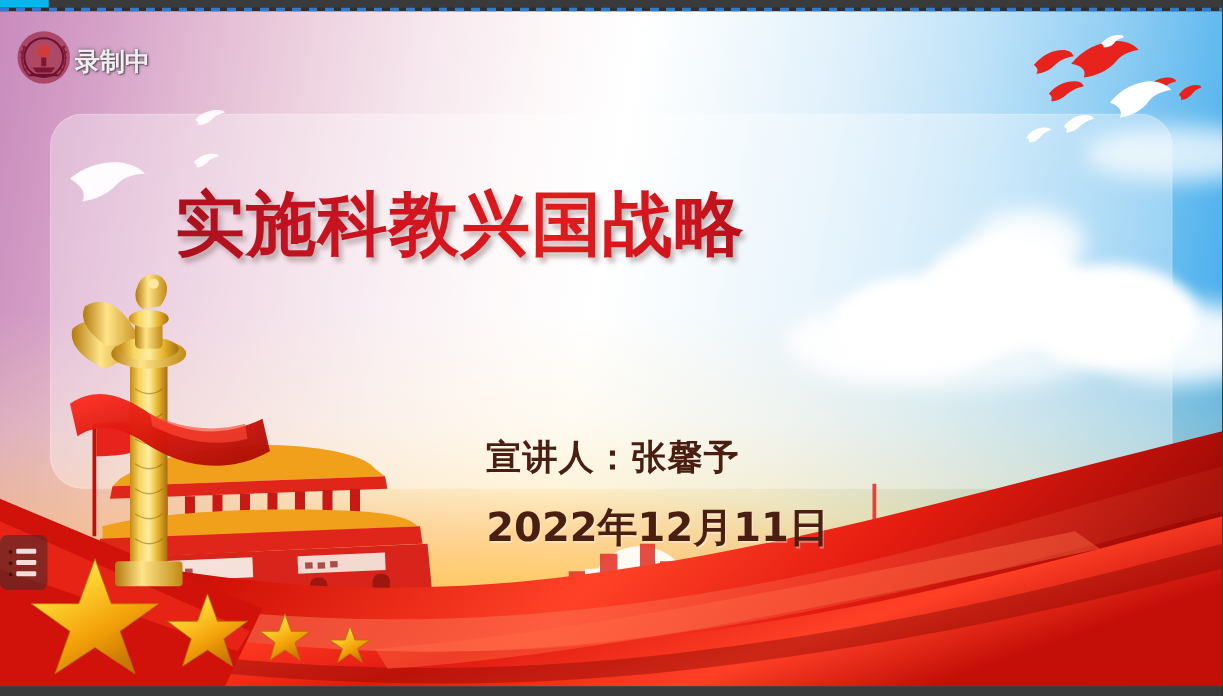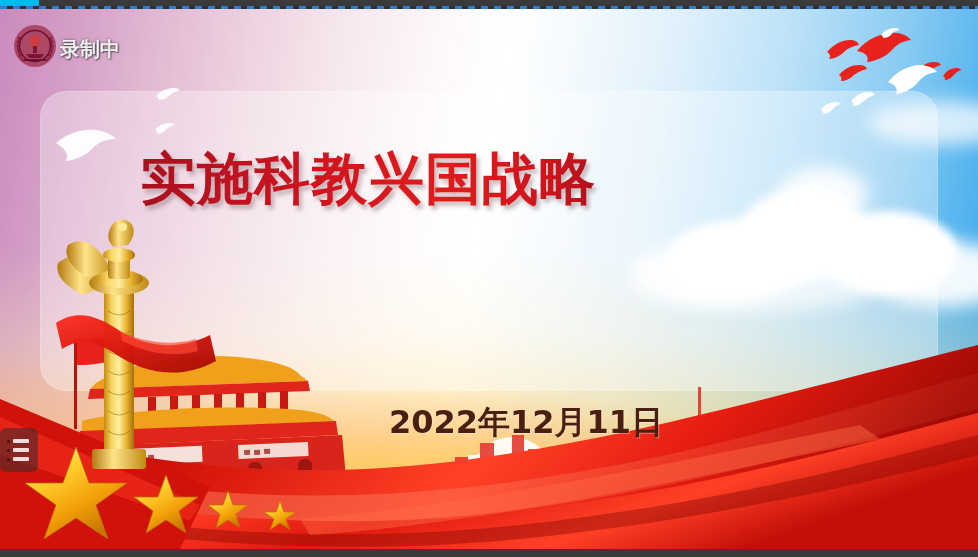--- a/index.html
+++ b/index.html
@@ -483,20 +483,21 @@
       <g fill="url(#stg)" stroke="#b96e03" stroke-width=".7">
         <path d="M62 16 L75 52 L113 52 L82 74 L94 108 L62 87 L30 108 L42 74 L11 52 L49 52 Z"></path>
         <path d="M152 52 L160 74 L184 74 L165 88 L172 110 L152 97 L132 110 L139 88 L120 74 L144 74 Z" transform="translate(0,-8) scale(1)"></path>
         <path d="M214 66 L219 80 L234 80 L222 89 L226 103 L214 95 L202 103 L206 89 L194 80 L209 80 Z" transform="translate(0,-6)"></path>
         <path d="M266 74 L270 85 L282 85 L272 92 L276 103 L266 96 L256 103 L260 92 L250 85 L262 85 Z" transform="translate(0,-4)"></path>
       </g>
     </svg>
 
     <div id="title-block">
       <div class="hl" id="hl1">实施科教兴国战略</div>
+      <div class="sub" id="sub1">宣讲人：张馨予</div>
       <div class="sub" id="sub2">2022年12月11日</div>
     </div>
 
     <div id="header">
       <svg id="emblem" viewBox="0 0 46 46">
         <circle cx="23" cy="23" r="21" fill="#9c2a46" opacity=".72"></circle>
         <circle cx="23" cy="23" r="15.5" fill="none" stroke="#6d1030" stroke-width="1.6"></circle>
         <circle cx="23" cy="23" r="12" fill="#b14a60" opacity=".55"></circle>
 
         <g stroke="#7d1433" stroke-width="1.4" fill="none" opacity=".85">

